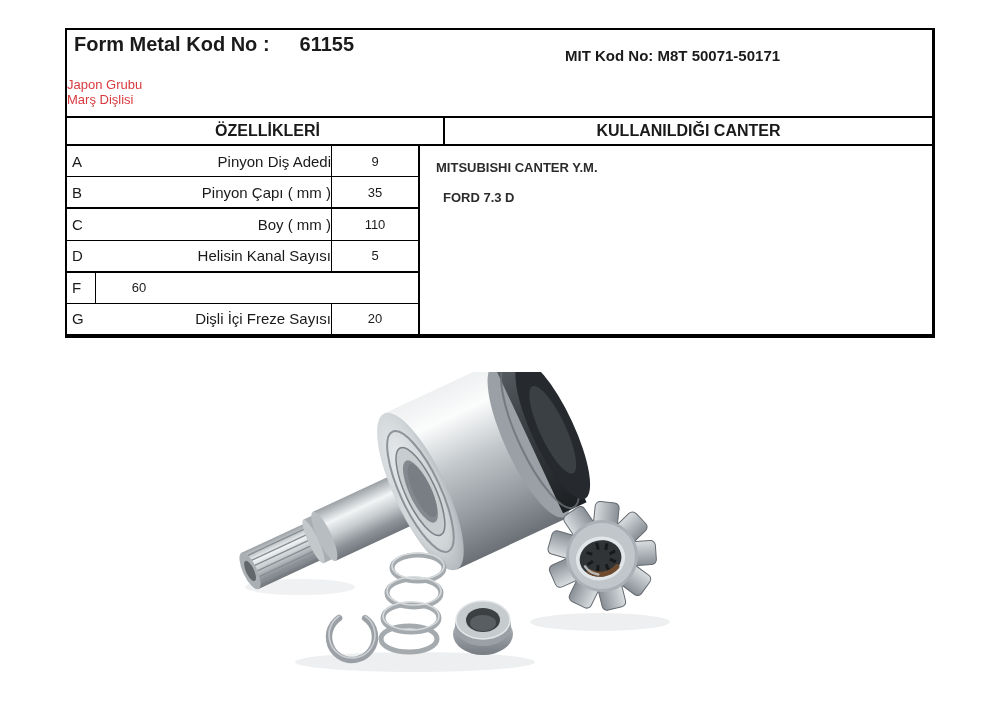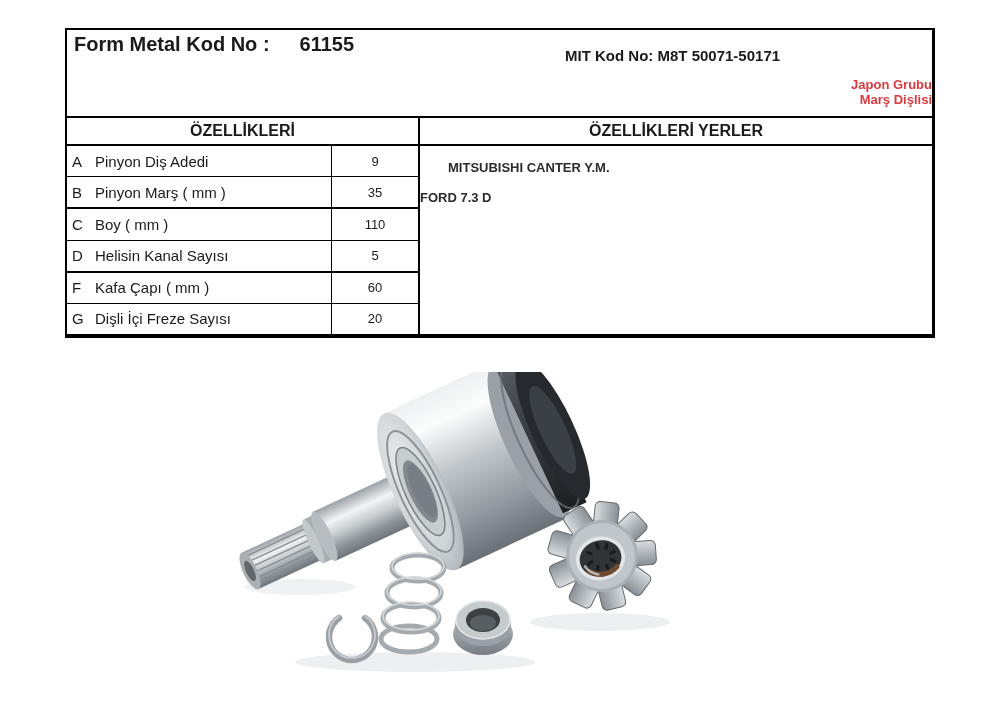--- a/index.html
+++ b/index.html
@@ -16,38 +16,38 @@
   
   .spec-table {
     position:absolute; left:65px; top:28px; width:870px; height:310px;
     border:2px solid #000; border-right-width:3px; border-bottom-width:4px;
     display:flex; flex-direction:column; background:#fff;
   }
   .head-zone { height:88px; border-bottom:2px solid #000; position:relative; }
   .head-left { position:absolute; left:7px; top:3px; font-size:20px; font-weight:bold; white-space:nowrap; }
   .head-left .code { margin-left:30px; }
   .head-right { position:absolute; right:22px; top:17px; width:345px; text-align:left; font-size:15px; font-weight:bold; white-space:nowrap; }
-  .head-group { position:absolute; left:0; right:0; top:47px; text-align:right; font-size:13px; font-weight:bold; line-height:15px; }
+  .head-group { position:absolute; left:0; right:16px; top:47px; text-align:left; font-size:13px; font-weight:normal; line-height:15px; }
 
   .col-headers { height:28px; border-bottom:2px solid #000; display:flex; font-size:16px; font-weight:bold; }
-  .col-left  { width:353px; border-right:2px solid #000; display:flex; align-items:center; justify-content:center; }
+  .col-left  { width:353px; border-right:2px solid #000; display:flex; align-items:center; justify-content:center;margin-left:25px; }
   .col-right { flex:1; display:flex; align-items:center; justify-content:center; }
 
   .body-zone { flex:1; display:flex; }
   .spec-rows { width:353px; border-right:2px solid #000; display:flex; flex-direction:column; }
   .spec-row { flex:1; display:flex; align-items:center; border-bottom:1px solid #000; font-size:15px; }
   .spec-row.thick { border-bottom-width:2px; }
   .spec-row:last-child { border-bottom:none; }
   .spec-row .k   { width:28px; padding-left:5px; flex:none; }
-  .spec-row .lbl { flex:1; white-space:nowrap; overflow:hidden; }
+  .spec-row .lbl { flex:1; white-space:nowrap; overflow:hidden;text-align:right; }
   .spec-row .val { width:87px; flex:none; align-self:stretch; border-left:1px solid #000; display:flex; align-items:center; justify-content:center; font-size:13px; }
 
   .apps-cell { flex:1; position:relative; font-size:13px; font-weight:bold; color:#2b2b2b; }
-  .app-line-1 { position:absolute; left:16px; top:14px;margin-left:12px; }
-  .app-line-2 { position:absolute; left:0; top:44px; }
+  .app-line-1 { position:absolute; left:16px; top:14px; }
+  .app-line-2 { position:absolute; left:23px; top:44px; }
   .app-note   { position:absolute; left:0; right:70px; top:140px; text-align:center; font-size:14px; font-weight:normal; color:#20242e; letter-spacing:1px; }
 
   
   .photo { position:absolute; left:230px; top:372px; width:460px; height:320px; }
 </style>
 </head>
 <body>
 
 <div class="sheet">
 
@@ -59,48 +59,47 @@
       </div>
       <div class="head-right">MIT Kod No: M8T 50071-50171</div>
       <div class="head-group" id="group-text" style="color: rgb(217, 58, 63);">
         <div>Japon Grubu</div>
         <div>Marş Dişlisi</div>
       </div>
     </div>
 
     <div class="col-headers">
       <div class="col-left">ÖZELLİKLERİ</div>
-      <div class="col-right">ÖZELLİKLERİ YERLER</div>
+      <div class="col-right">KULLANILDIĞI CANTER</div>
     </div>
 
     <div class="body-zone">
       <div class="spec-rows">
         <div class="spec-row">
           <span class="k">A</span>
           <span class="lbl">Pinyon Diş Adedi</span>
           <span class="val">9</span>
         </div>
         <div class="spec-row thick">
           <span class="k">B</span>
-          <span class="lbl">Pinyon Marş ( mm )</span>
+          <span class="lbl">Pinyon Çapı ( mm )</span>
           <span class="val">35</span>
         </div>
         <div class="spec-row">
           <span class="k">C</span>
           <span class="lbl">Boy ( mm )</span>
           <span class="val">110</span>
         </div>
         <div class="spec-row thick">
           <span class="k">D</span>
           <span class="lbl">Helisin Kanal Sayısı</span>
           <span class="val">5</span>
         </div>
         <div class="spec-row">
           <span class="k">F</span>
-          <span class="lbl">Kafa Çapı ( mm )</span>
           <span class="val">60</span>
         </div>
         <div class="spec-row">
           <span class="k">G</span>
           <span class="lbl">Dişli İçi Freze Sayısı</span>
           <span class="val">20</span>
         </div>
       </div>
 
       <div class="apps-cell">

